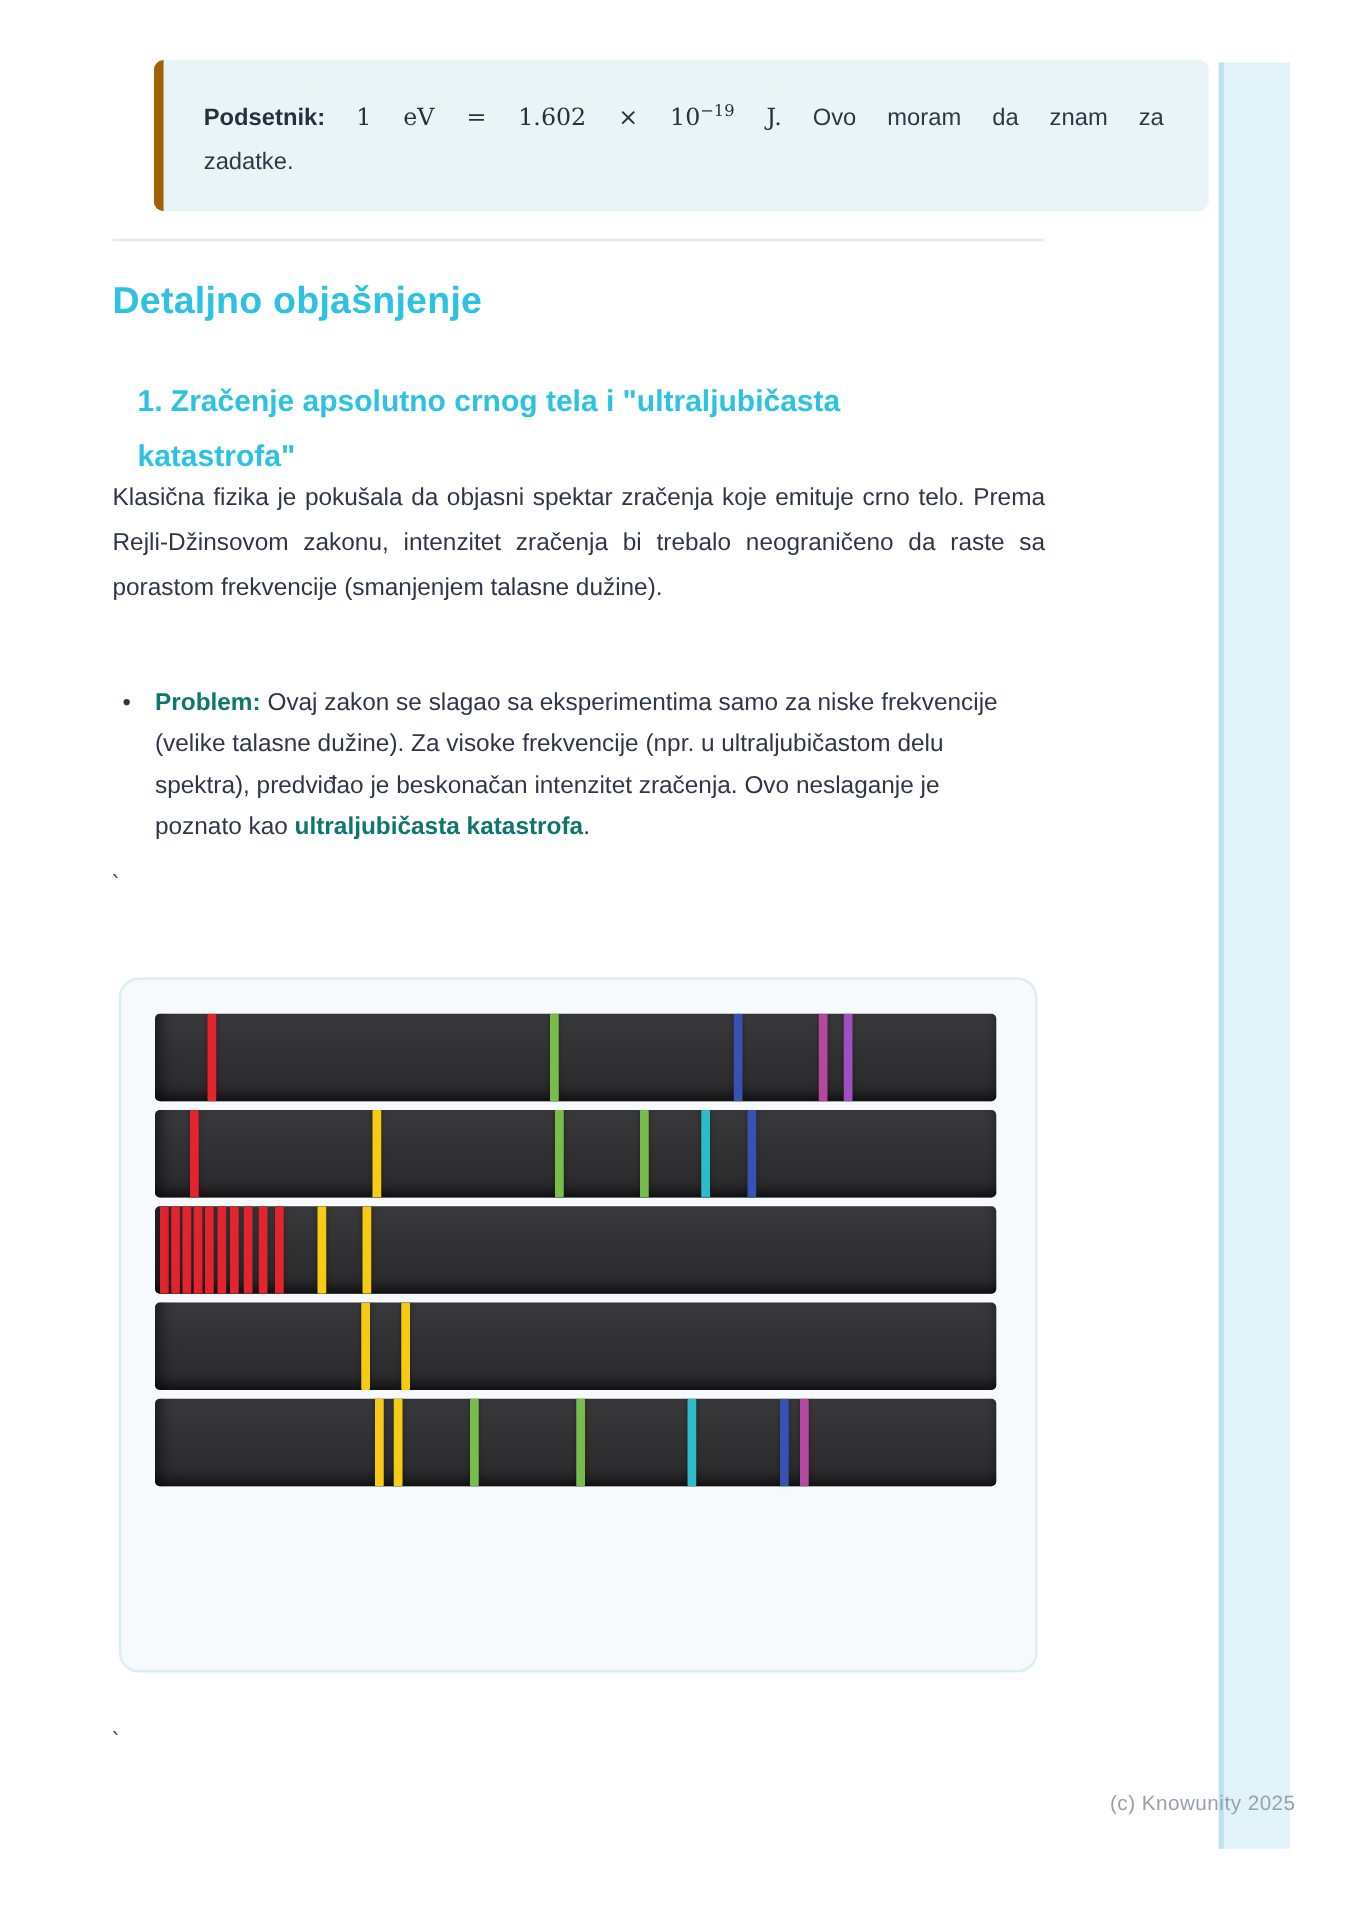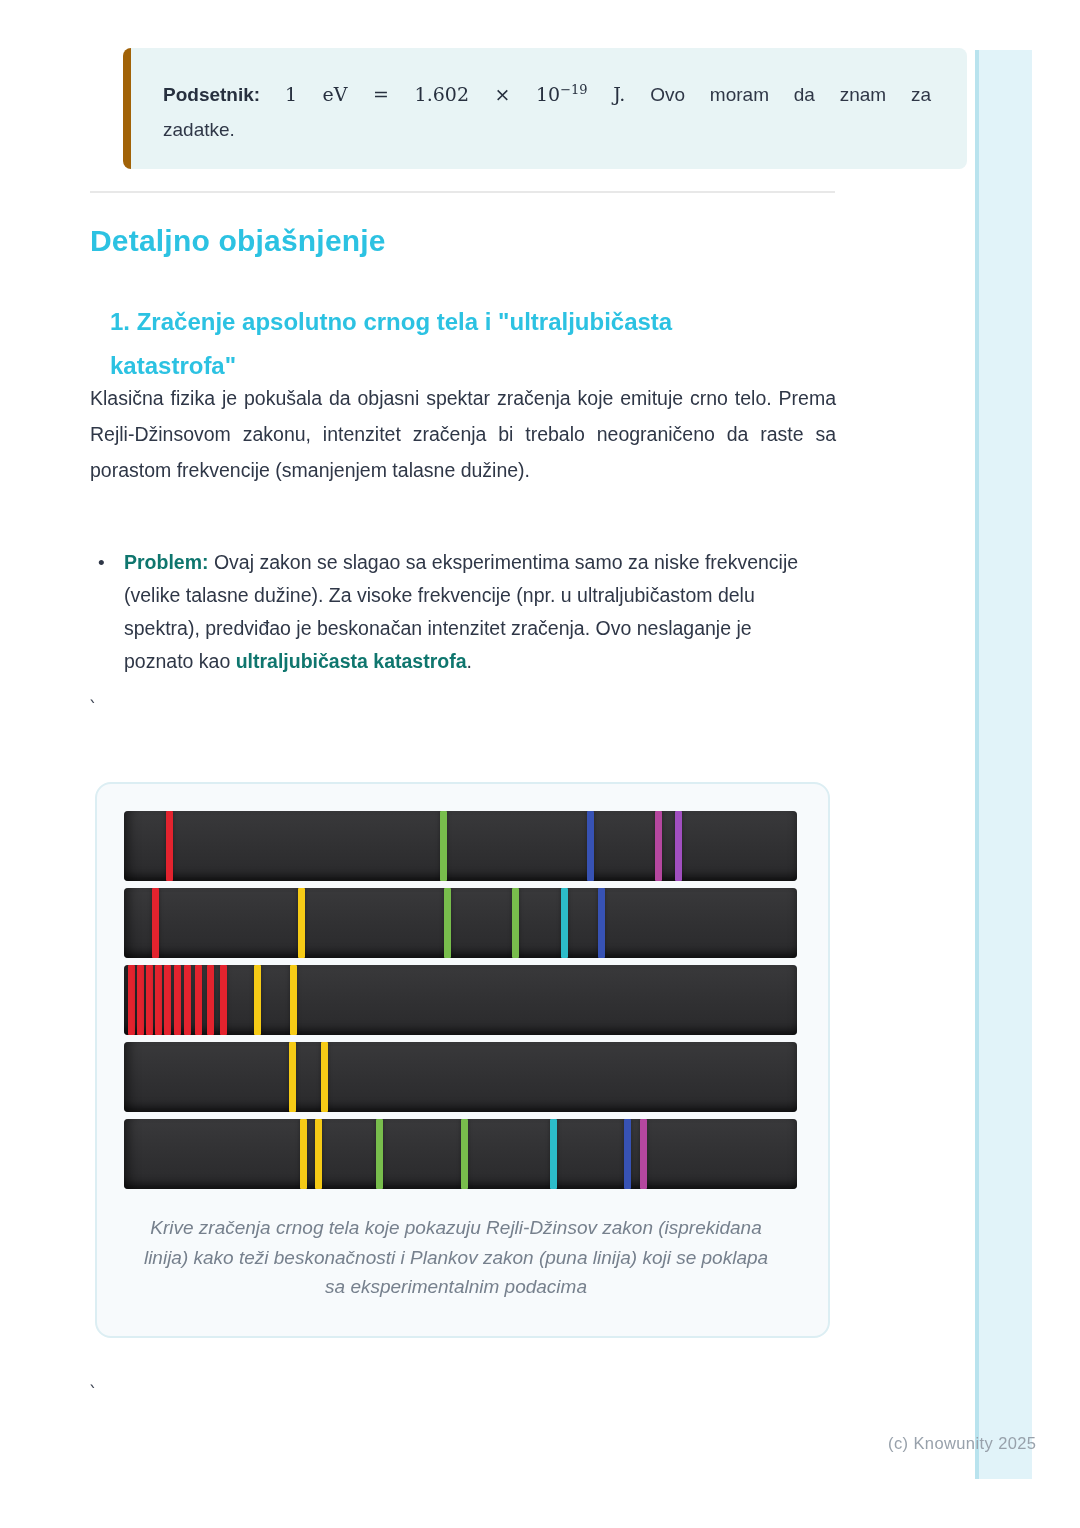--- a/index.html
+++ b/index.html
@@ -200,18 +200,17 @@
       <div class="spec-bar">
         <span class="spec-line" style="left: 26.2%; background: rgb(246, 203, 22);"></span>
         <span class="spec-line" style="left: 28.4%; background: rgb(246, 203, 22);"></span>
         <span class="spec-line" style="left: 37.4%; background: rgb(120, 189, 76);"></span>
         <span class="spec-line" style="left: 50%; background: rgb(120, 189, 76);"></span>
         <span class="spec-line" style="left: 63.3%; background: rgb(44, 188, 201);"></span>
         <span class="spec-line" style="left: 74.3%; background: rgb(55, 82, 180);"></span>
         <span class="spec-line" style="left: 76.6%; background: rgb(181, 71, 159);"></span>
       </div>
     </div>
-  <div class="figure-caption">Krive zračenja crnog tela koje pokazuju Rejli-Džinsov zakon (isprekidana linija) kako teži beskonačnosti i Plankov zakon (puna linija) koji se poklapa sa eksperimentalnim podacima</div>
 </div>
 
 <span class="stray-tick t2">`</span>
 
 <div class="footer-copyright">(c) Knowunity 2025</div>
 
 </body></html>

